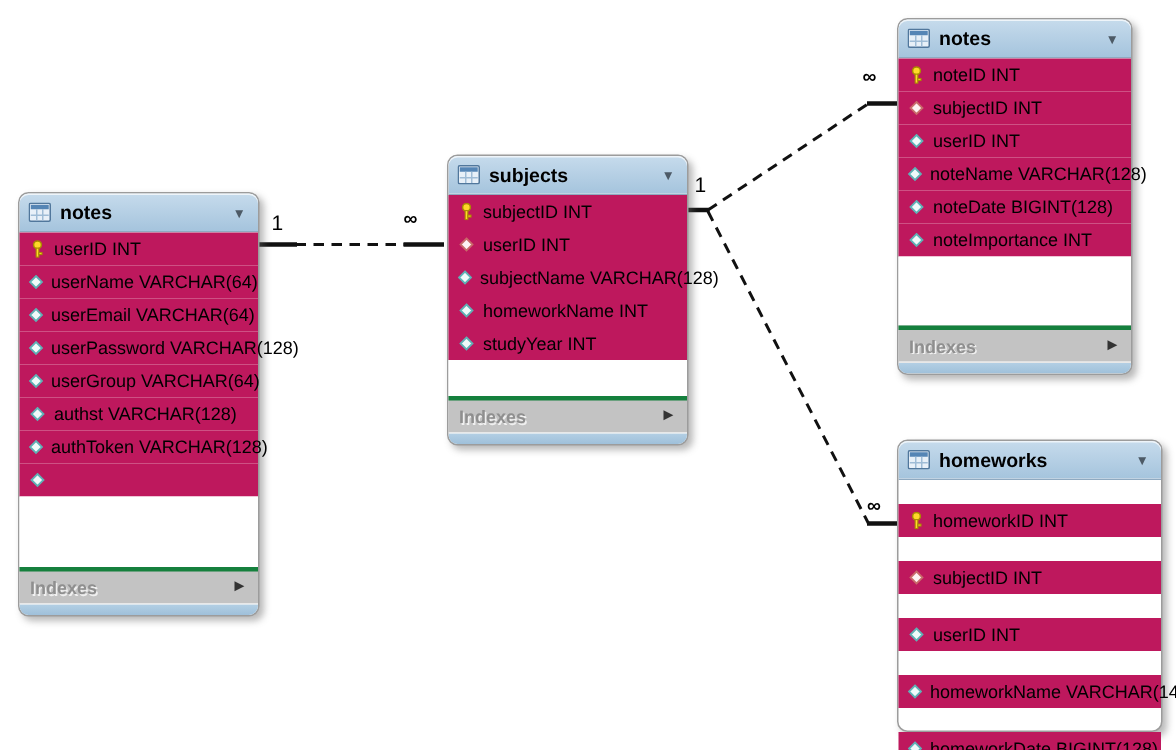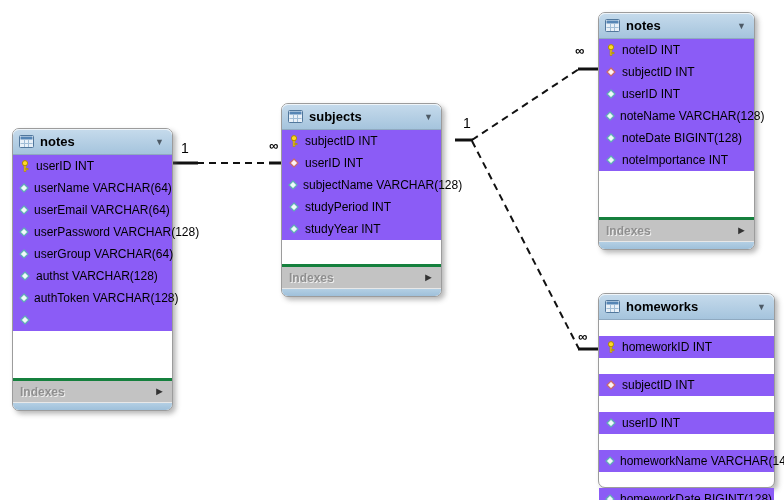--- a/index.html
+++ b/index.html
@@ -22,21 +22,21 @@
     background:linear-gradient(#c6dbec,#a5c4dd);
     border-bottom:1px solid #8fa9c0;border-radius:6px 6px 0 0;
     box-shadow:inset 0 1px 0 rgba(255,255,255,0.7);
     padding:0 6px;gap:6px;
   }
   .t-title{font-size:13px;font-weight:bold;color:#000;flex:1 1 auto;white-space:nowrap;}
   .t-icon{display:flex;align-items:center;}
   .t-collapse{font-size:9px;color:#4d5a66;cursor:pointer;padding-right:2px;}
   .t-row{
     height:22px;flex:0 0 22px;display:flex;align-items:center;
-    padding:0 4px 0 6px;gap:5px;background:#8b5cf6;
+    padding:0 4px 0 6px;gap:5px;background:#be185d;
   }
   .c-label{font-size:12px;color:#000;white-space:nowrap;}
   .row-icon{display:flex;align-items:center;width:12px;justify-content:center;}
   .t-fill{flex:1 1 auto;background:#fff;}
   .t-indexes{
     height:21px;flex:0 0 21px;display:flex;align-items:center;
     background:#c3c3c3;border-top:3px solid #15803d;padding:0 7px;
   }
   .idx-label{
     font-size:12px;font-weight:bold;color:#8f8f8f;flex:1 1 auto;
@@ -155,21 +155,21 @@
         </span>
     </div>
     <div class="t-fill"></div>
     <div class="t-indexes">
       <span class="idx-label">Indexes</span>
       <span class="idx-arrow">►</span>
     </div>
     <div class="t-strip"></div>
   </div>
 
-  <div class="dbtable" style="left:281px;top:103px;width:161px;height:194px;">
+  <div class="dbtable" style="left:298px;top:103px;width:161px;height:194px;">
     <div class="t-header">
       <span class="t-icon">
         <svg width="15" height="13" viewBox="0 0 15 13">
             <rect x="0.5" y="0.5" width="14" height="12" rx="1" fill="#e8f0f8" stroke="#51779c"></rect>
             <rect x="1.5" y="1.5" width="12" height="3" fill="#5585b5"></rect>
             <line x1="5.5" y1="4.5" x2="5.5" y2="12" stroke="#9fbcd6"></line>
             <line x1="9.5" y1="4.5" x2="9.5" y2="12" stroke="#9fbcd6"></line>
             <line x1="1.5" y1="8.5" x2="13.5" y2="8.5" stroke="#9fbcd6"></line>
           </svg>
       </span>
@@ -201,21 +201,21 @@
           </svg>
         </span>
       <span class="c-label">subjectName VARCHAR(128)</span>
     </div>
     <div class="t-row">
       <span class="row-icon">
           <svg width="10" height="10" viewBox="0 0 10 10">
             <polygon points="5,1 9,5 5,9 1,5" fill="#f0fafa" stroke="#5fb0b5" stroke-width="1.2"></polygon>
           </svg>
         </span>
-      <span class="c-label">studyPeriod INT</span>
+      <span class="c-label">homeworkName INT</span>
     </div>
     <div class="t-row">
       <span class="row-icon">
           <svg width="10" height="10" viewBox="0 0 10 10">
             <polygon points="5,1 9,5 5,9 1,5" fill="#f0fafa" stroke="#5fb0b5" stroke-width="1.2"></polygon>
           </svg>
         </span>
       <span class="c-label">studyYear INT</span>
     </div>
     <div class="t-fill"></div>

